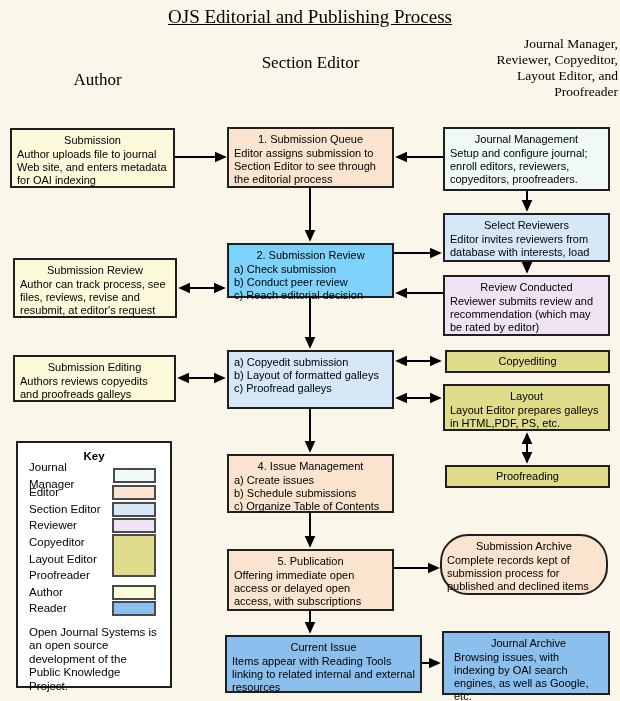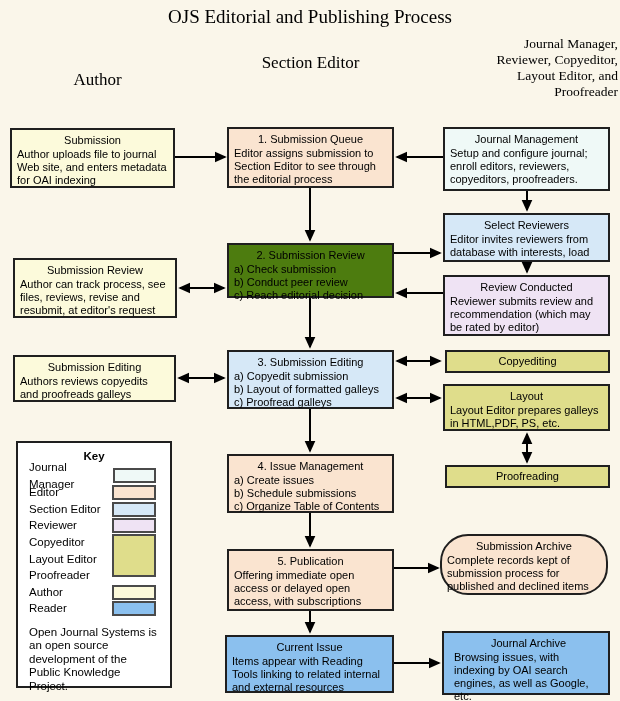--- a/index.html
+++ b/index.html
@@ -1,20 +1,20 @@
 <!DOCTYPE html>
 <html><head>
 <meta charset="utf-8">
 <style>
   html,body{margin:0;padding:0;}
   body{background:#FAF6EA;}
   .canvas{position:relative;width:620px;height:701px;background:#FAF6EA;overflow:hidden;
           font-family:"Liberation Sans",sans-serif;color:#000;}
   .main-title{position:absolute;top:6px;left:0;width:620px;text-align:center;
-              font:19px "Liberation Serif",serif;}
+              font:19px "Liberation Serif",serif;text-decoration:underline;}
   .hdr{position:absolute;font-family:"Liberation Serif",serif;}
   .h-author{left:20px;top:70px;width:155px;text-align:center;font-size:17px;}
   .h-editor{left:233px;top:52px;width:155px;text-align:center;font-size:17px;line-height:21px;}
   .h-right{left:458px;top:36px;width:160px;text-align:right;font-size:13.5px;line-height:16px;}
   .box{position:absolute;border:2px solid #1f1f1f;box-sizing:border-box;
        font-size:11px;line-height:13px;padding:4px 5px 2px 5px;}
   .box .t{font-weight:normal;text-align:center;margin-bottom:1px;}
   .box .b{text-align:left;}
   .title-only{display:flex;align-items:center;justify-content:center;padding:0;}
   .title-only .t{margin:0;}
@@ -87,47 +87,46 @@
   <div class="box" style="left: 13px; top: 355px; width: 163px; height: 47px; background-color: rgb(252, 250, 219);">
     <div class="t">Submission Editing</div>
     <div class="b">Authors reviews copyedits and proofreads galleys</div>
   </div>
 
   <div class="box" style="left: 227px; top: 127px; width: 167px; height: 61px; background-color: rgb(250, 228, 208);">
     <div class="t">1. Submission Queue</div>
     <div class="b">Editor assigns submission to Section Editor to see through the editorial process</div>
   </div>
 
-  <div class="box" style="left: 227px; top: 243px; width: 167px; height: 55px; background-color: #4d7c0f;">
+  <div class="box" style="left: 227px; top: 243px; width: 167px; height: 55px; background-color: #7dd3fc;">
     <div class="t">2. Submission Review</div>
     <div class="b">a) Check submission</div>
     <div class="b">b) Conduct peer review</div>
     <div class="b">c) Reach editorial decision</div>
   </div>
 
   <div class="box" style="left: 227px; top: 350px; width: 167px; height: 59px; background-color: rgb(214, 232, 247);">
-    <div class="t">3. Submission Editing</div>
     <div class="b">a) Copyedit submission</div>
     <div class="b">b) Layout of formatted galleys</div>
     <div class="b">c) Proofread galleys</div>
   </div>
 
   <div class="box" style="left: 227px; top: 454px; width: 167px; height: 59px; background-color: rgb(250, 228, 208);">
     <div class="t">4. Issue Management</div>
     <div class="b">a) Create issues</div>
     <div class="b">b) Schedule submissions</div>
     <div class="b">c) Organize Table of Contents</div>
   </div>
 
   <div class="box" style="left: 227px; top: 549px; width: 167px; height: 62px; background-color: rgb(250, 228, 208);">
     <div class="t">5. Publication</div>
     <div class="b">Offering immediate open access or delayed open access, with subscriptions</div>
   </div>
 
-  <div class="box" style="left: 225px; top: 635px; width: 169px; height: 58px; background-color: rgb(139, 192, 238);">
+  <div class="box" style="left: 225px; top: 635px; width: 197px; height: 58px; background-color: rgb(139, 192, 238);">
     <div class="t">Current Issue</div>
     <div class="b">Items appear with Reading Tools linking to related internal and external resources</div>
   </div>
 
   <div class="box" style="left: 443px; top: 127px; width: 167px; height: 64px; background-color: rgb(239, 249, 247);">
     <div class="t">Journal Management</div>
     <div class="b">Setup and configure journal; enroll editors, reviewers, copyeditors, proofreaders.</div>
   </div>
 
   <div class="box" style="left: 443px; top: 213px; width: 167px; height: 49px; background-color: rgb(214, 232, 247);">

